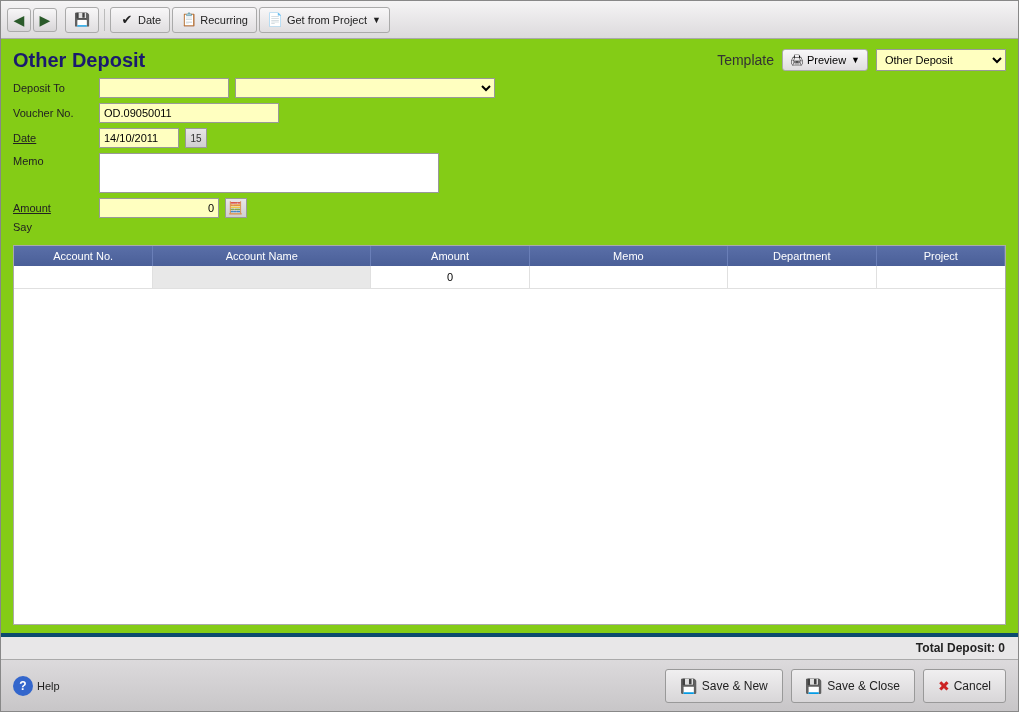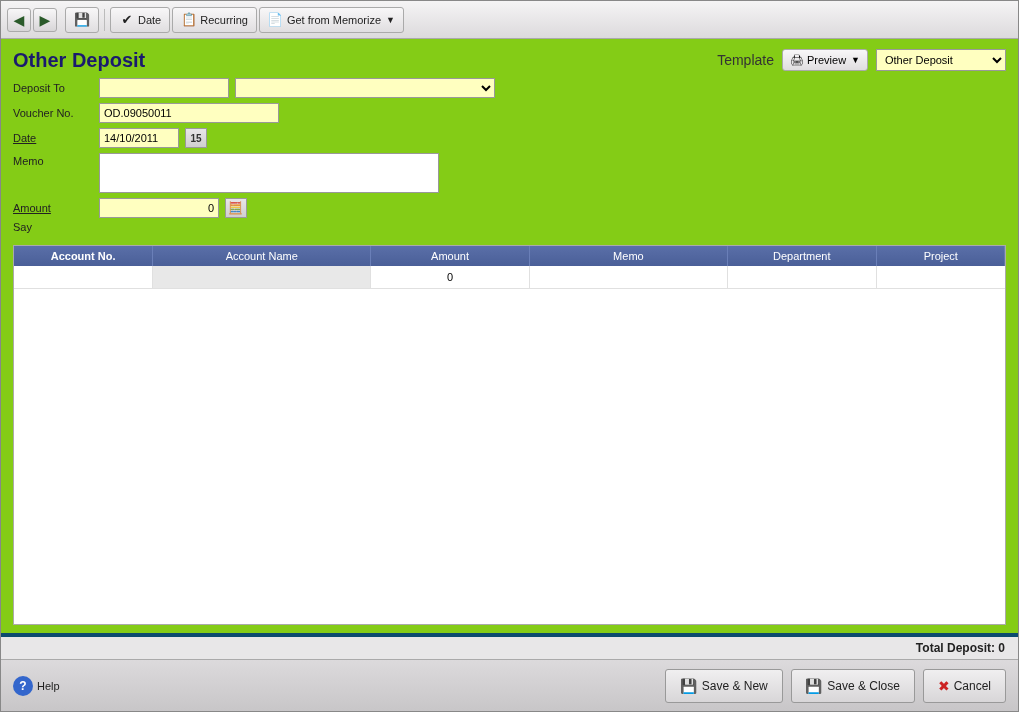--- a/index.html
+++ b/index.html
@@ -153,21 +153,21 @@
     .date-btn {
       display: inline-flex;
       align-items: center;
       justify-content: center;
       background: linear-gradient(to bottom, #e8e6e8, #d0ced0);
       border: 1px solid #999;
       width: 22px;
       height: 20px;
       cursor: pointer;
       font-size: 10px;
-      font-weight: bold;
+      font-weight: normal;
       color: #333;
     }
     .memo-section {
       display: flex;
       align-items: flex-start;
       margin-bottom: 5px;
       gap: 6px;
     }
     .memo-textarea {
       background: #fff;
@@ -239,21 +239,21 @@
       border-bottom: 1px solid #e0e0e0;
       border-right: 1px solid #e0e0e0;
       padding: 3px 6px;
       text-align: center;
       height: 22px;
     }
     tbody td:nth-child(2) {
       background: #e8e8e8;
     }
     tbody td:last-child { border-right: none; }
-    .col-acct-no { width: 14%; font-weight: bold; }
+    .col-acct-no { width: 14%; }
     .col-acct-name { width: 22%; }
     .col-amount { width: 16%; }
     .col-memo { width: 20%; }
     .col-dept { width: 15%; }
     .col-project { width: 13%; }
     
     .total-bar {
       background: #e8e7e8;
       border-top: 4px solid #0c4a6e;
       padding: 4px 13px;
@@ -346,21 +346,21 @@
     <div class="toolbar-btn">
       <span class="toolbar-icon">✔</span>
       <span>Date</span>
     </div>
     <div class="toolbar-btn">
       <span class="toolbar-icon">📋</span>
       <span>Recurring</span>
     </div>
     <div class="toolbar-btn">
       <span class="toolbar-icon">📄</span>
-      <span>Get from Memorize</span>
+      <span>Get from Project</span>
       <span class="dropdown-arrow">▼</span>
     </div>
   </div>
 
   <div class="content">
 
     <div class="title-row">
       <div class="page-title">Other Deposit</div>
       <div class="title-right">
         <span class="template-label">Template</span>

